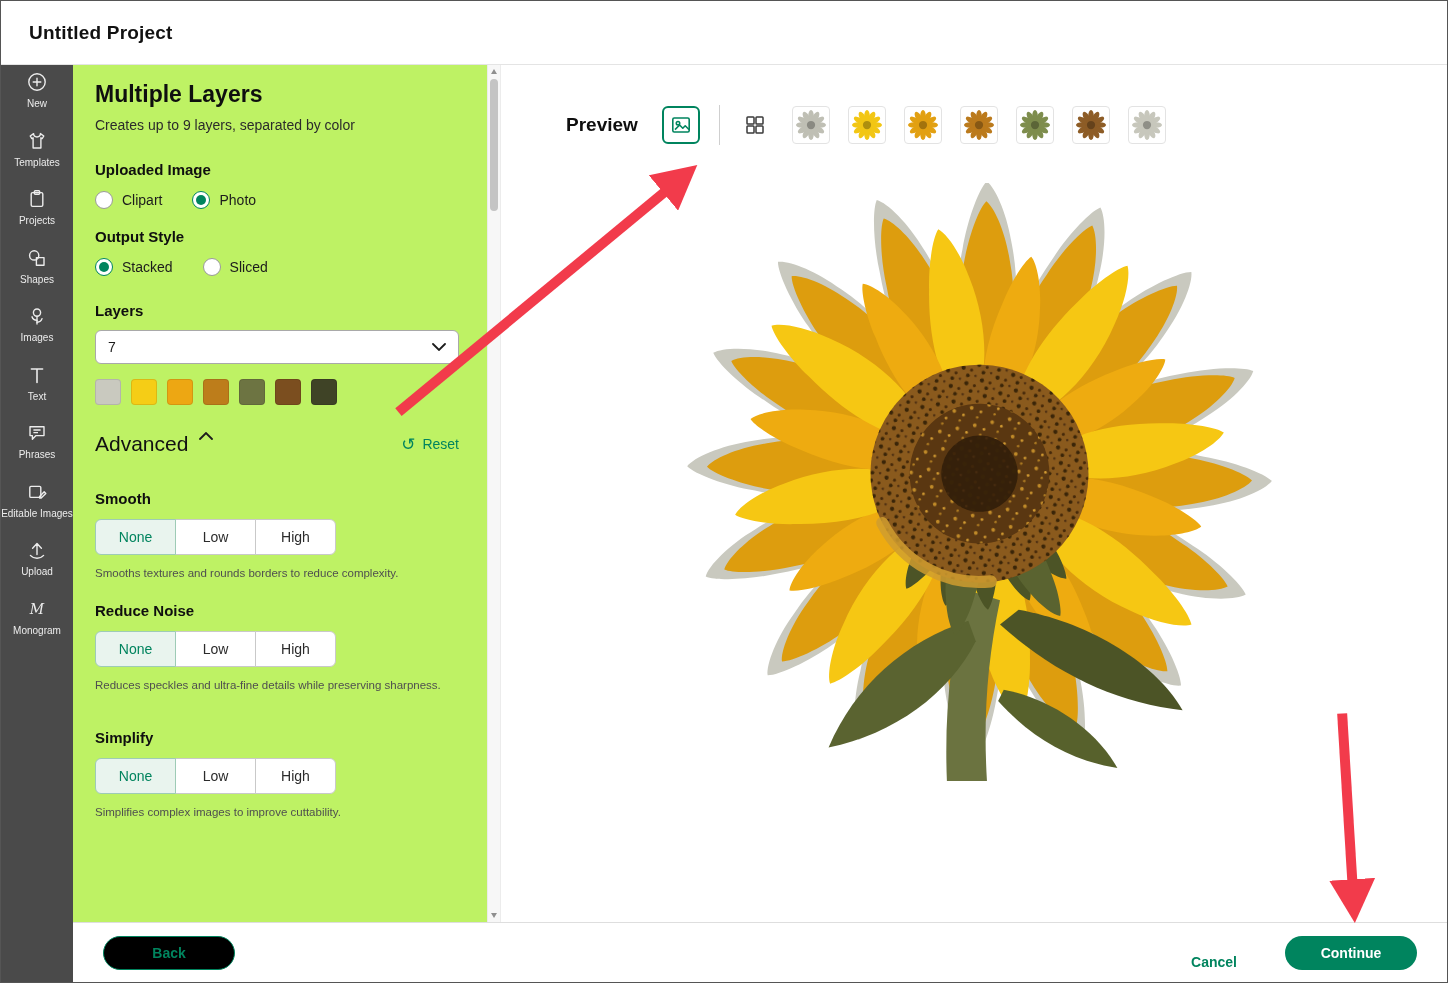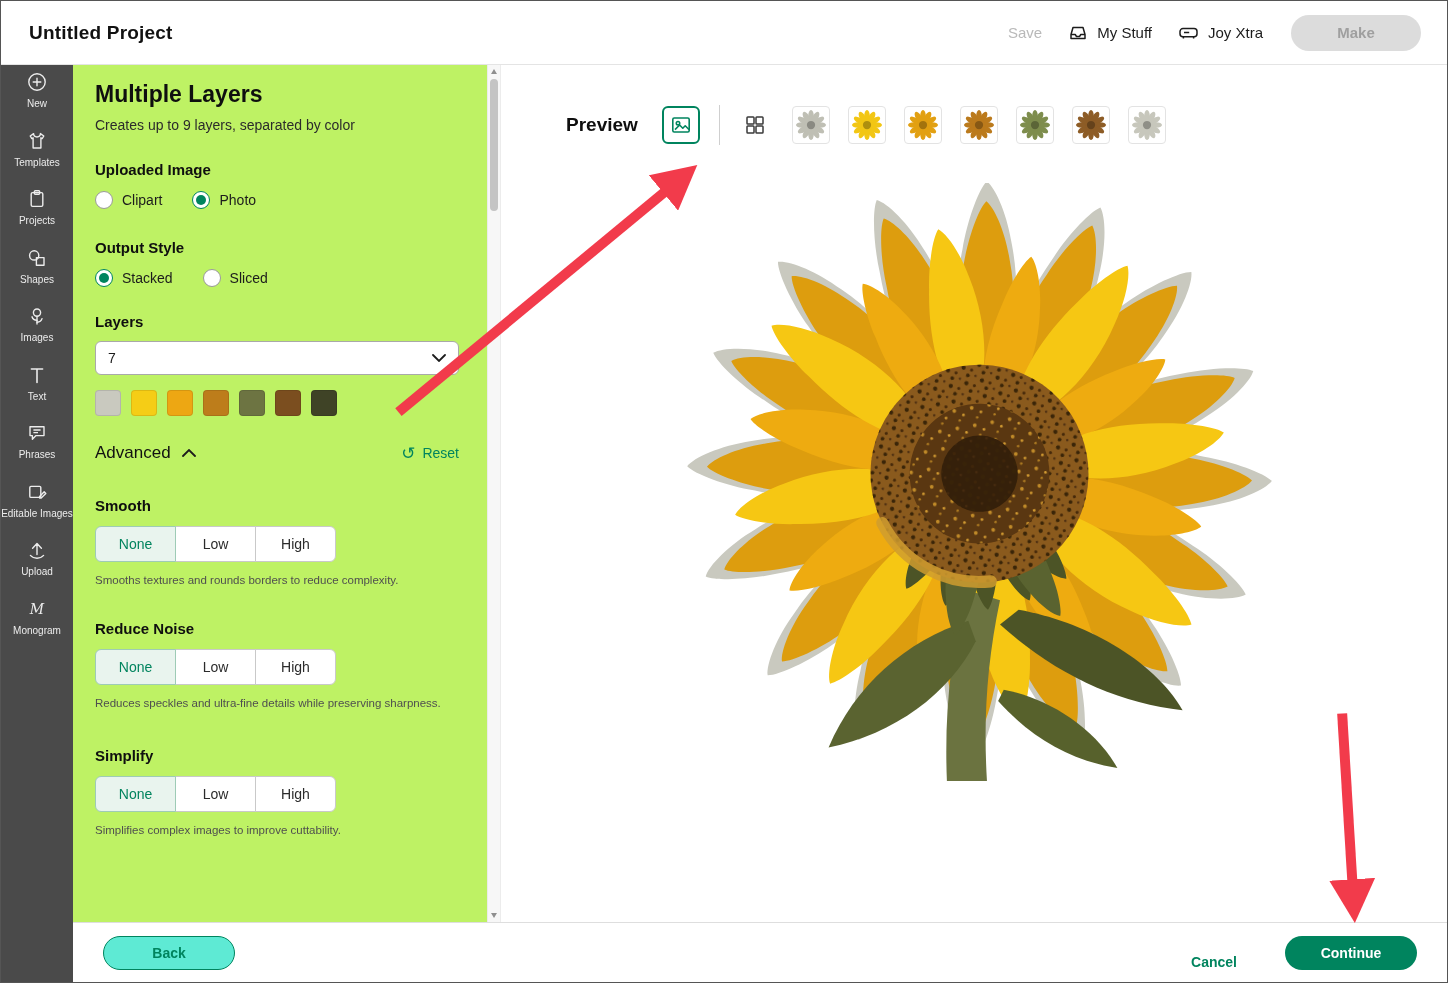--- a/index.html
+++ b/index.html
@@ -3,21 +3,21 @@
 <meta charset="utf-8">
 <style>
   * { margin:0; padding:0; box-sizing:border-box; }
   html,body { width:1448px; height:983px; }
   body { font-family:"Liberation Sans", sans-serif; background:#fff; position:relative; overflow:hidden; }
   .app { position:absolute; inset:0; border:1px solid #555; background:#fff; }
 
   
   .topbar { position:absolute; top:0; left:0; right:0; height:64px; background:#fff;
             border-bottom:1px solid #e4e4e4; display:flex; align-items:center;
-            padding:0 26px 0 28px; z-index:6; }
+            padding:0 18px 0 28px; z-index:6; }
   .topbar-title { font-size:19px; font-weight:bold; color:#111; letter-spacing:.2px; }
   .topbar-right { margin-left:auto; display:flex; align-items:center; gap:26px; }
   .save-btn { color:var(--disabledText); font-size:15px; background:none; border:none; font-family:inherit; }
   .topbar-item { display:flex; align-items:center; gap:9px; font-size:15px; color:#1c1c1c; cursor:pointer; }
   .make-btn { width:130px; height:36px; border-radius:18px; background:#dcdcdc; color:#9f9f9f;
               font-size:15px; font-weight:bold; border:none; margin-left:2px; font-family:inherit; }
 
   
   .sidebar { position:absolute; top:64px; left:0; bottom:0; width:72px; background:var(--sidebarBg);
              display:flex; flex-direction:column; align-items:center; padding-top:6px; gap:20px; z-index:5; }
@@ -25,39 +25,39 @@
                font-size:10px; text-align:center; line-height:1.15; cursor:pointer; width:100%; }
   .side-item svg { display:block; }
 
   
   .panel { position:absolute; top:64px; left:72px; width:428px; bottom:60px; background:#bef264;
            border-right:1px solid #ececec; z-index:2; }
   .panel-content { position:absolute; inset:0 13px 0 0; padding:12px 18px 0 22px; overflow:hidden; }
   .panel-title { font-size:23px; font-weight:bold; color:#0f0f0f; margin-top:4px; }
   .panel-sub { font-size:14px; color:#2b2b2b; margin-top:9px; }
   .section-label { font-size:15px; font-weight:bold; color:#0f0f0f; }
-  .mt26 { margin-top:26px; } .mt28 { margin-top:28px; } .mt30 { margin-top:30px; } .mt34 { margin-top:34px; }
+  .mt26 { margin-top:26px; } .mt28 { margin-top:28px; } .mt30 { margin-top:19px; } .mt34 { margin-top:34px; }
 
   .radio-row { display:flex; gap:30px; margin-top:13px; }
   .radio-opt { display:flex; align-items:center; gap:9px; font-size:14px; color:#1c1c1c; cursor:pointer; }
   .radio { width:18px; height:18px; border:1.6px solid #9a9a9a; border-radius:50%; position:relative; flex:none; background:#fff; }
   .radio.selected { border-color:var(--accent); }
   .radio.selected::after { content:""; position:absolute; inset:3px; border-radius:50%; background:var(--accent); }
 
   .small-desc { font-size:11.5px; color:#4f4f4f; line-height:1.55; margin-top:10px; max-width:352px; }
 
   .dropdown { margin-top:11px; width:364px; height:34px; border:1px solid #a9a9a9; border-radius:6px;
               display:flex; align-items:center; justify-content:space-between; padding:0 12px;
               font-size:14px; color:#1c1c1c; cursor:pointer; background:#fff; }
 
   .swatch-row { display:flex; gap:10px; margin-top:15px; }
   .swatch { width:26px; height:26px; border-radius:4px; border:1px solid rgba(0,0,0,.10); }
 
   .advanced-row { width:364px; margin-top:27px; display:flex; align-items:center; justify-content:space-between; }
-  .advanced-left { display:flex; align-items:center; gap:11px; font-size:17px; color:#111; cursor:pointer; }
+  .advanced-left { display:flex; align-items:flex-start; gap:11px; font-size:21px; color:#111; cursor:pointer; }
   .reset { display:flex; align-items:center; gap:7px; color:var(--accent); font-size:14px; cursor:pointer; }
   .reset-glyph { font-size:17px; line-height:1; }
 
   .seg { display:flex; margin-top:12px; width:241px; }
   .seg-btn { flex:1; height:36px; background:#fff; border:1px solid #c9c9c9; font-size:14px; color:#2b2b2b;
              margin-left:-1px; cursor:pointer; font-family:inherit; }
   .seg-btn:first-child { border-radius:6px 0 0 6px; margin-left:0; }
   .seg-btn:last-child { border-radius:0 6px 6px 0; }
   .seg-btn.selected { background:var(--accentLight); border-color:#9ecbb6; color:var(--accent); position:relative; z-index:1; }
 
@@ -81,21 +81,21 @@
   .thumb { width:38px; height:38px; border:1px solid #e3e3e3; border-radius:4px; display:flex; align-items:center;
            justify-content:center; background:#fff; cursor:pointer; }
   .thumb svg { width:30px; height:30px; }
 
   .canvas { position:absolute; left:170px; top:118px; }
 
   
   .footer { position:absolute; left:72px; right:0; bottom:0; height:60px; background:#fff;
             border-top:1px solid #dedede; display:flex; align-items:center; padding:0 30px; z-index:6; }
   .back-btn { width:132px; height:34px; border:1.5px solid var(--accent); color:var(--accent); border-radius:17px;
-              background:#5eead4; font-size:14px; font-weight:bold; cursor:pointer; font-family:inherit; }
+              background:#000000; font-size:14px; font-weight:bold; cursor:pointer; font-family:inherit; }
   .footer-right { margin-left:auto; display:flex; align-items:flex-end; gap:48px; }
   .cancel-link { color:var(--accent); font-size:14px; font-weight:bold; cursor:pointer; background:none; border:none; font-family:inherit; }
   .continue-btn { width:132px; height:34px; border:none; border-radius:17px; background:var(--accent); color:#fff;
                   font-size:14px; font-weight:bold; cursor:pointer; font-family:inherit; }
 
   
   .annotations { position:absolute; inset:0; width:100%; height:100%; z-index:40; pointer-events:none; }
   .anno-line { stroke:var(--arrow); }
   .anno-head { fill:var(--arrow); }
 </style>
@@ -122,38 +122,20 @@
       </g>
       <circle cx="16" cy="16" r="4.4" fill="#000" opacity="0.28"></circle>
     </symbol>
   </defs>
 </svg>
 
 <div class="app">
 
   <header class="topbar">
     <div class="topbar-title">Untitled Project</div>
-    <div class="topbar-right">
-      <button class="save-btn">Save</button>
-      <div class="topbar-item">
-        <svg width="20" height="20" viewBox="0 0 20 20" fill="none" stroke="#1c1c1c" stroke-width="1.5" stroke-linejoin="round">
-          <path d="M3 11.5 5 4.5h10l2 7V15.5H3Z"></path>
-          <path d="M3 11.5h4.2l1.3 2h3l1.3-2H17"></path>
-        </svg>
-        <span>My Stuff</span>
-      </div>
-      <div class="topbar-item">
-        <svg width="21" height="20" viewBox="0 0 21 20" fill="none" stroke="#1c1c1c" stroke-width="1.5" stroke-linejoin="round">
-          <rect x="2" y="5.6" width="17" height="8.2" rx="3"></rect>
-          <path d="M5.4 13.8v1.6M15.6 13.8v1.6M6 9.6h5.2"></path>
-        </svg>
-        <span>Joy Xtra</span>
-      </div>
-      <button class="make-btn">Make</button>
-    </div>
   </header>
 
   <nav class="sidebar">
     <div class="side-item">
       <svg width="22" height="22" viewBox="0 0 22 22" fill="none" stroke="#ececec" stroke-width="1.4" stroke-linecap="round">
           <circle cx="11" cy="11" r="8.2"></circle>
           <path d="M11 7.2v7.6M7.2 11h7.6"></path>
         </svg>
       <span>New</span>
     </div>

